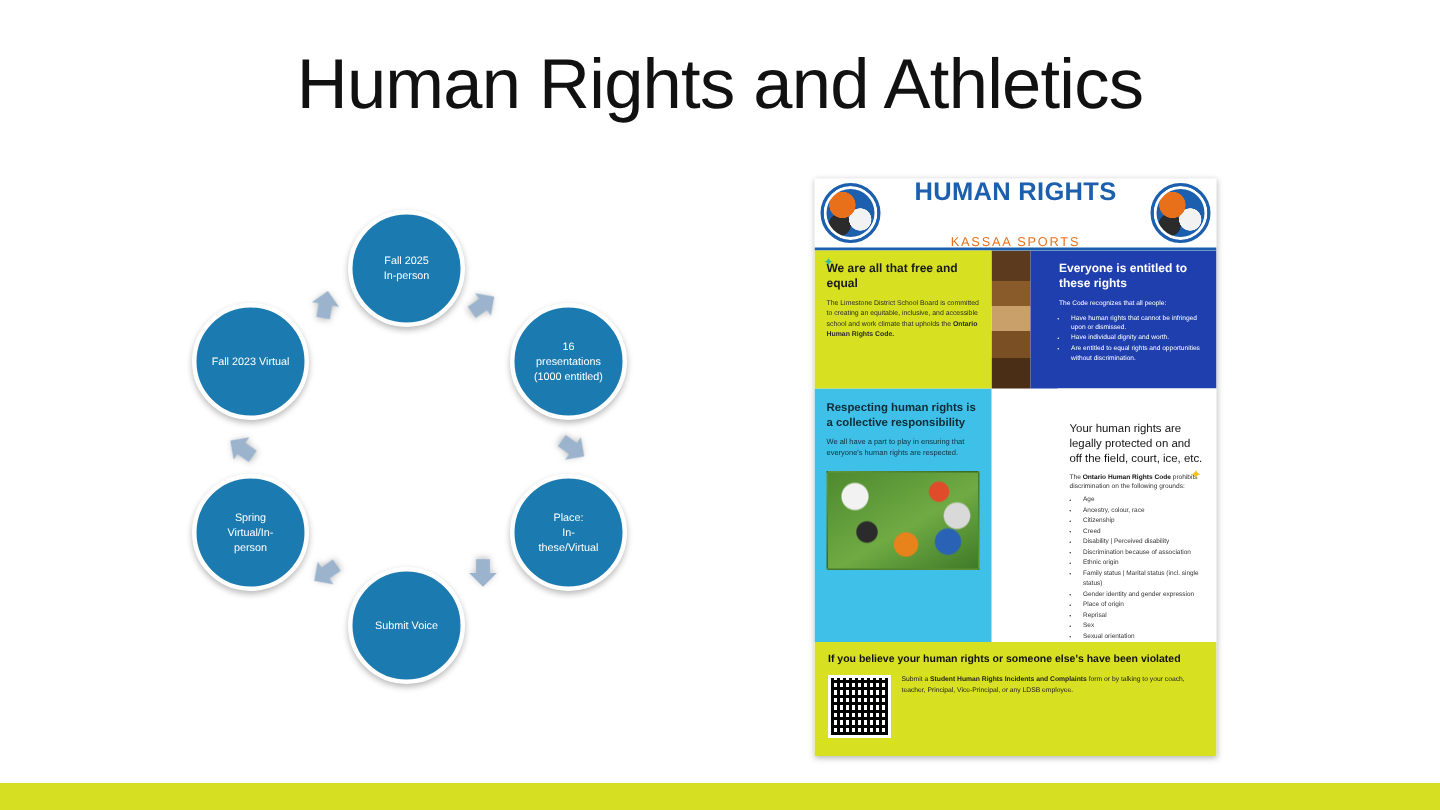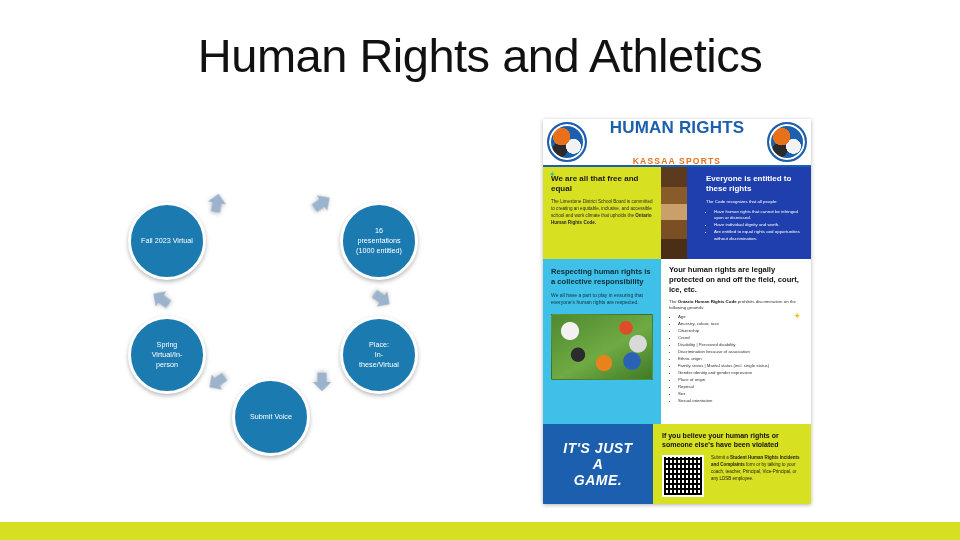--- a/index.html
+++ b/index.html
@@ -82,21 +82,21 @@
     border:2px solid #1b5fae;
     box-shadow:inset 0 0 0 2px #ffffff;
   }
   .logo.left { left:4px; }
   .logo.right { right:4px; }
   .poster-title-wrap { text-align:center; }
   .poster-title {
     font-size:17px; font-weight:bold; color:#1b5fae; letter-spacing:.2px;
   }
   .poster-sub {
-    font-size:8.5px; font-weight:bold; color:#e8701a; letter-spacing:1.2px;
+    font-size:8.5px; font-weight:normal; color:#e8701a; letter-spacing:1.2px;
     margin-top:18px;
   }
 
   .poster-body { flex:1; display:flex; flex-direction:column; }
 
   .row-1 { display:flex; height:92px; }
   .panel-yellow {
     width:118px; background:#d7e021; padding:7px 7px 5px 8px; position:relative;
   }
   .panel-yellow h3 { font-size:8px; color:#1a1a1a; line-height:1.25; font-weight:bold; }
@@ -110,40 +110,40 @@
       linear-gradient(180deg,#5c3a1e 0 22%, #8a5b2a 22% 40%, #c9a06a 40% 58%, #7b4f24 58% 78%, #4a2f16 78% 100%);
   }
   .panel-blue {
     flex:1; background:#1f3fae; color:#fff; padding:7px 7px 5px 19px;
   }
   .panel-blue h3 { font-size:8px; line-height:1.25; font-weight:bold; }
   .panel-blue .lead { font-size:4.4px; margin-top:5px; line-height:1.5; }
   .panel-blue ul { margin-top:3px; padding-left:8px; }
   .panel-blue li { font-size:4.4px; line-height:1.55; }
 
-  .row-2 { display:flex; flex:1; }
+  .row-2 { display:flex; flex:1;gap:44px; }
   .panel-cyan {
     width:118px; background:#3fc0e8; padding:8px 8px 0 8px; color:#0f2f3a;
   }
   .panel-cyan h3 { font-size:7.6px; line-height:1.3; font-weight:bold; color:#0d2b36; }
   .panel-cyan p { font-size:5px; margin-top:5px; line-height:1.55; color:#11313d; }
   .sports-photo {
     margin-top:7px; height:66px;
     background:
       radial-gradient(circle at 18% 25%, #f2f2f2 0 9%, transparent 10%),
       radial-gradient(circle at 74% 20%, #e04b2a 0 7%, transparent 8%),
       radial-gradient(circle at 86% 45%, #d9d9d9 0 9%, transparent 10%),
       radial-gradient(circle at 52% 75%, #e8821a 0 11%, transparent 12%),
       radial-gradient(circle at 80% 72%, #2a63b5 0 9%, transparent 10%),
       radial-gradient(circle at 26% 62%, #2b2b2b 0 8%, transparent 9%),
       linear-gradient(150deg,#4e8a2f,#6faa43 55%,#3f7a28);
     border:1px solid rgba(0,0,0,.12);
   }
   .panel-white { flex:1; background:#ffffff; padding:6px 7px 0 8px; position:relative; }
-  .panel-white h3 { font-size:7.6px; line-height:1.3; font-weight:bold; color:#111; }
+  .panel-white h3 { font-size:7.6px; line-height:1.3; font-weight:normal; color:#111;margin-top:16px; }
   .panel-white .lead { font-size:4.4px; margin-top:4px; line-height:1.45; color:#333; }
   .panel-white .lead b { font-weight:bold; color:#111; }
   .panel-white ul { margin-top:3px; padding-left:9px; }
   .panel-white li { font-size:4.3px; line-height:1.62; color:#333; }
   .spark2 { position:absolute; right:10px; top:52px; font-size:9px; color:#f3c21a; }
 
   .row-3 { display:flex; height:80px; }
   .panel-justgame {
     width:110px; background:#1b5fae; color:#fff;
     display:flex; align-items:center; justify-content:center; text-align:center;
@@ -217,20 +217,26 @@
       <svg viewBox="0 0 24 24">
           <path fill="currentColor" d="M12 2 L22 12 L17 12 L17 22 L7 22 L7 12 L2 12 Z"></path>
         </svg>
     </div>
     <div class="arrow a-6">
       <svg viewBox="0 0 24 24">
           <path fill="currentColor" d="M12 2 L22 12 L17 12 L17 22 L7 22 L7 12 L2 12 Z"></path>
         </svg>
     </div>
 
+    <div class="node n-top">
+      <div>
+        <span>Fall 2025</span>
+        <span>In-person</span>
+      </div>
+    </div>
 
     <div class="node n-tr">
       <div>
         <span>16</span>
         <span>presentations</span>
         <span>(1000 entitled)</span>
       </div>
     </div>
 
     <div class="node n-br">
@@ -318,27 +324,20 @@
             <li>Gender identity and gender expression</li>
             <li>Place of origin</li>
             <li>Reprisal</li>
             <li>Sex</li>
             <li>Sexual orientation</li>
           </ul>
         </div>
       </div>
 
       <div class="row-3">
-        <div class="panel-justgame">
-          <div class="jg">
-            <div>IT'S JUST</div>
-            <div>A</div>
-            <div>GAME.</div>
-          </div>
-        </div>
 
         <div class="panel-complaint">
           <h3>If you believe your human rights or someone else's have been violated</h3>
           <div class="complaint-row">
             <div class="qr">
                 <div class="qr-inner"></div>
               </div>
             <p><span>Submit a </span><b>Student Human Rights Incidents and Complaints</b><span> form or by talking to your coach, teacher, Principal, Vice-Principal, or any LDSB employee.</span></p>
           </div>
         </div>

